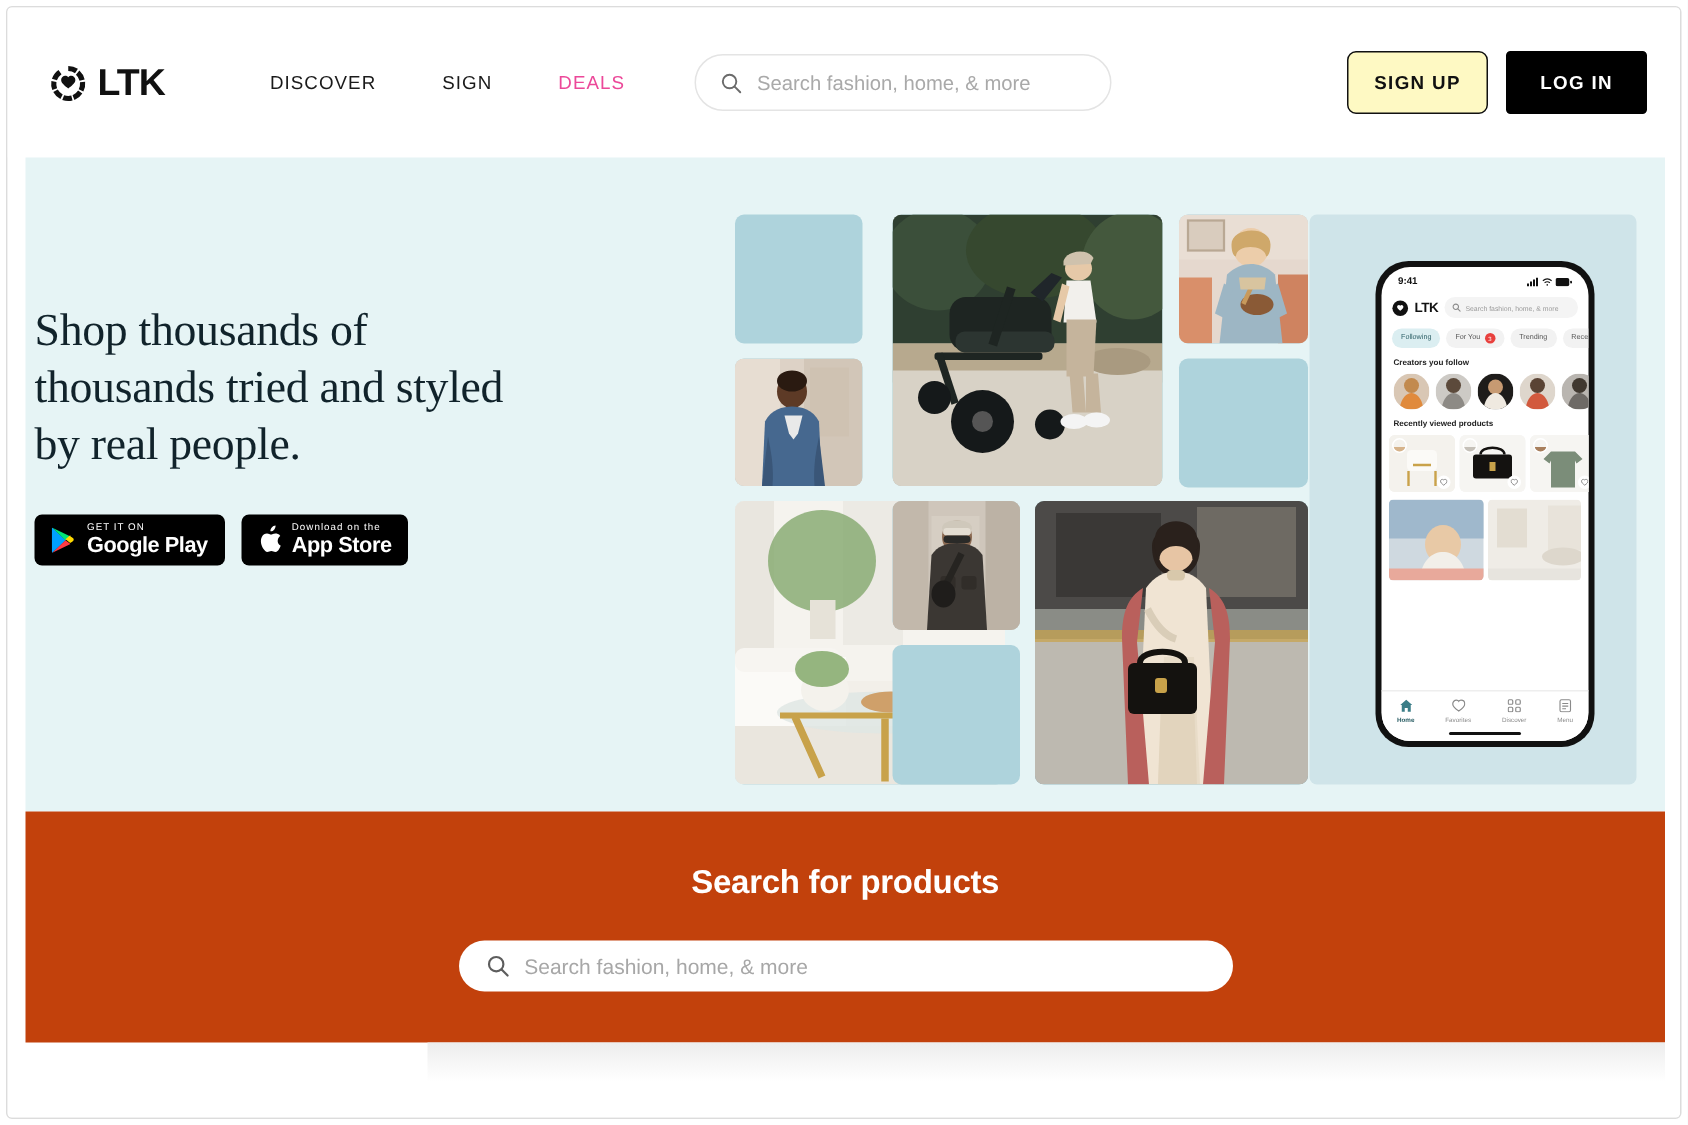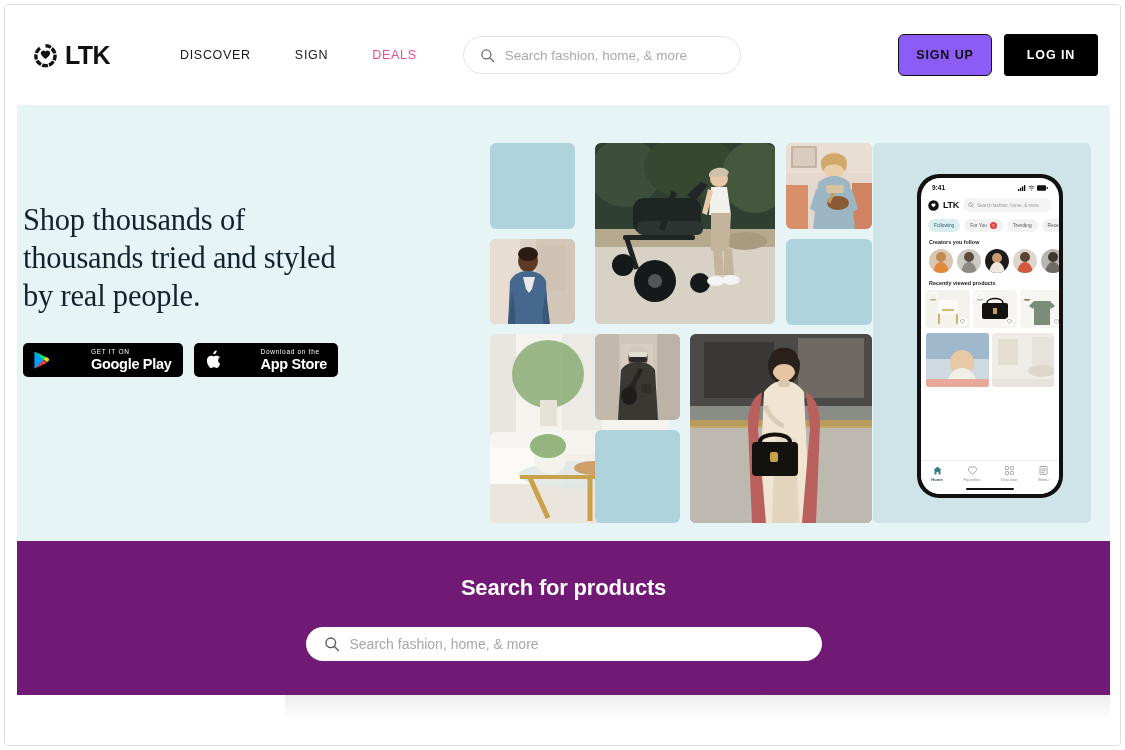--- a/index.html
+++ b/index.html
@@ -58,21 +58,21 @@
   }
   .header-search input::placeholder { color: #a9a9a9; }
 
   .header-actions { margin-left: auto; display: flex; align-items: center; gap: 12px; }
   .btn {
     font-size: 12.5px; letter-spacing: 0.9px; font-weight: bold;
     cursor: pointer; display: flex; align-items: center; justify-content: center;
     font-family: "Liberation Sans", sans-serif;
   }
   .btn-signup {
-    width: 94px; height: 42px; background: #8b5cf6; color: #111;
+    width: 94px; height: 42px; background: #fef9c3; color: #111;
     border: 1px solid #111; border-radius: 6px;
   }
   .btn-login {
     width: 94px; height: 42px; background: #000; color: #fff;
     border: 1px solid #000; border-radius: 3px;
   }
 
   
   .hero {
     position: absolute; left: 12px; top: 100px;
@@ -89,21 +89,21 @@
     margin-top: 20px;
     font-size: 13.6px; line-height: 21px; color: #33474e;
     max-width: 318px;
   }
   .store-badges { display: flex; gap: 11px; margin-top: 28px; }
   .badge {
     height: 34px; background: #000; border-radius: 5px;
     display: flex; align-items: center; gap: 7px;
     padding: 0 11px; cursor: pointer;
   }
-  .badge-txt { display: flex; flex-direction: column; line-height: 1; color: #fff; margin-left: 33px; }
+  .badge-txt { display: flex; flex-direction: column; line-height: 1; color: #fff; }
   .badge-top { font-size: 6.5px; letter-spacing: 0.7px; }
   .badge-bot { font-size: 14.5px; font-weight: bold; letter-spacing: -0.3px; margin-top: 2px; }
 
   
   .collage { position: absolute; left: 473px; top: 38px; width: 400px; height: 380px; }
   .tile { position: absolute; border-radius: 6px; overflow: hidden; background: #aed3dc; }
   .ph { background: #aed3dc; }
 
   
   .phone-panel {
@@ -171,21 +171,21 @@
   .tab span { font-size: 4.2px; color: #8a8a8a; }
   .tab.active span { color: #2c5f66; font-weight: bold; }
   .home-ind {
     position: absolute; left: 50%; transform: translateX(-50%); bottom: 4px;
     width: 48px; height: 2.5px; border-radius: 2px; background: #111;
   }
 
   
   .search-band {
     position: absolute; left: 12px; top: 536px;
-    width: 1093px; height: 154px; background: #701a75;
+    width: 1093px; height: 154px; background: #c2410c;
     display: flex; flex-direction: column; align-items: center;
   }
   .band-title {
     margin-top: 34px; color: #ffffff; font-size: 22px; font-weight: bold;
     letter-spacing: -0.2px;
   }
   .band-search {
     margin-top: 26px; width: 516px; height: 34px;
     background: #fff; border-radius: 17px;
     display: flex; align-items: center; gap: 10px; padding: 0 18px;

